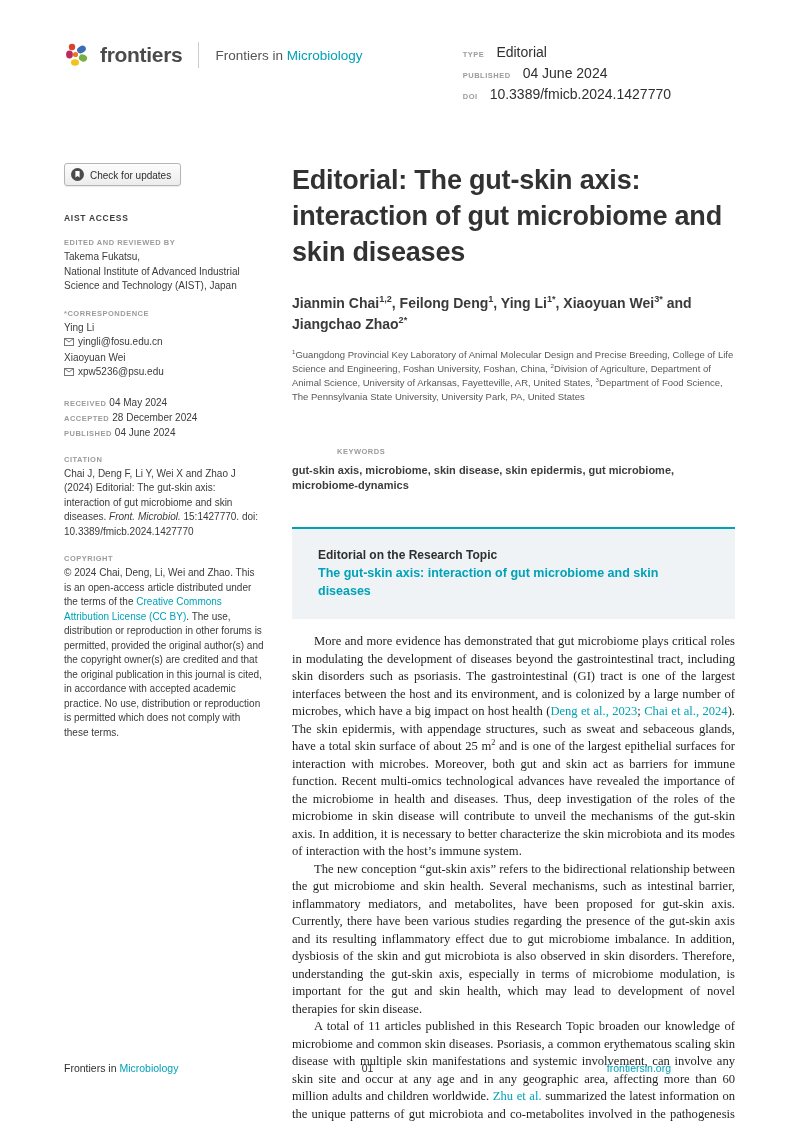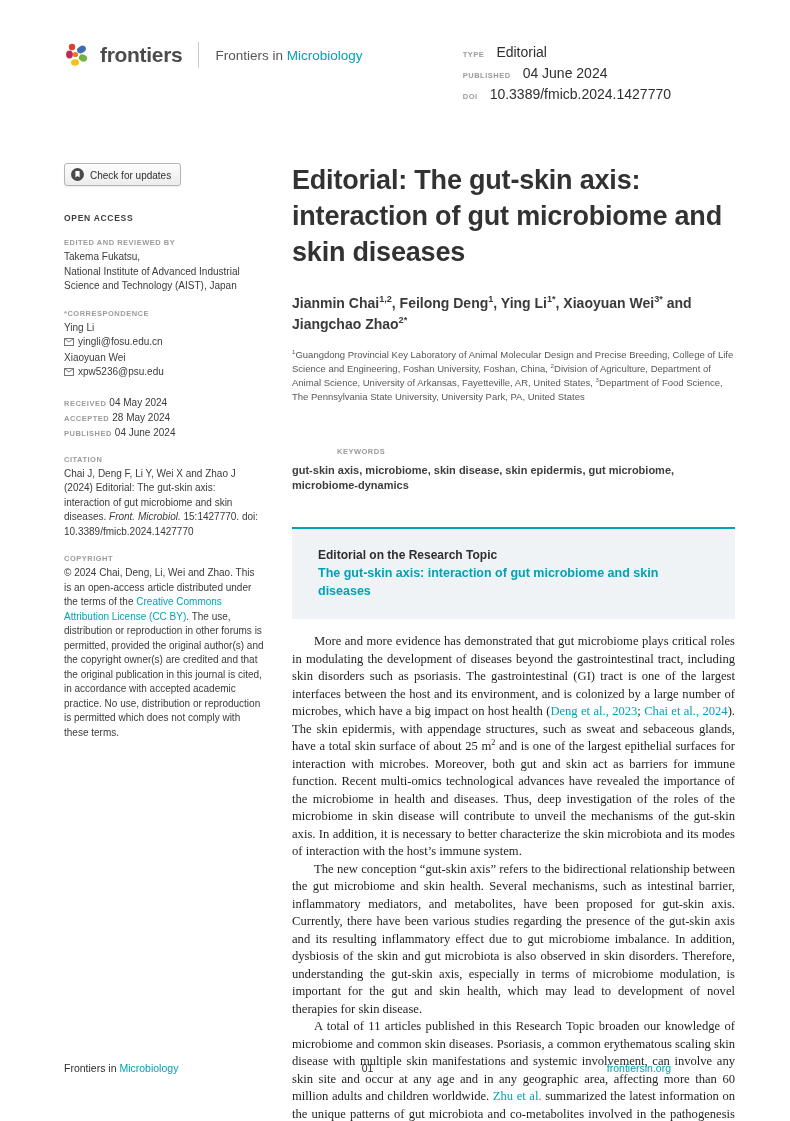--- a/index.html
+++ b/index.html
@@ -129,21 +129,21 @@
     <div class="sidebar">
 
       <div class="badge">
         <svg width="13" height="13" viewBox="0 0 13 13">
           <circle cx="6.5" cy="6.5" r="6.5" fill="#4a4a4a"></circle>
           <path d="M4.4 3h4.2v6.6L6.5 7.9 4.4 9.6z" fill="#ffffff"></path>
         </svg>
         <span class="ctext">Check for updates</span>
       </div>
 
-      <div class="open-access">OPEN ACCESS</div>
+      <div class="open-access">AIST ACCESS</div>
 
       <div class="side-section">
         <div class="side-label">EDITED AND REVIEWED BY</div>
         <div class="side-text">Takema Fukatsu,</div>
         <div class="side-text">National Institute of Advanced Industrial Science and Technology (AIST), Japan</div>
       </div>
 
       <div class="side-section">
         <div class="side-label">*CORRESPONDENCE</div>
         <div class="corr-entry">
@@ -163,21 +163,21 @@
                 <rect x="0.5" y="0.5" width="9" height="7" fill="none" stroke="#777" stroke-width="1"></rect>
                 <path d="M0.5 0.5 L5 4 L9.5 0.5" fill="none" stroke="#777" stroke-width="1"></path>
               </svg>
             <span>xpw5236@psu.edu</span>
           </div>
         </div>
       </div>
 
       <div class="side-section">
         <div class="date-row"><span class="side-label">RECEIVED</span><span>04 May 2024</span></div>
-        <div class="date-row"><span class="side-label">ACCEPTED</span><span>28 May 2024</span></div>
+        <div class="date-row"><span class="side-label">ACCEPTED</span><span>28 December 2024</span></div>
         <div class="date-row"><span class="side-label">PUBLISHED</span><span>04 June 2024</span></div>
       </div>
 
       <div class="side-section">
         <div class="side-label">CITATION</div>
         <div class="side-text"><span>Chai J, Deng F, Li Y, Wei X and Zhao J (2024) Editorial: The gut-skin axis: interaction of gut microbiome and skin diseases. </span><span class="italic">Front. Microbiol.</span><span> 15:1427770. doi: 10.3389/fmicb.2024.1427770</span></div>
       </div>
 
       <div class="side-section">
         <div class="side-label">COPYRIGHT</div>

